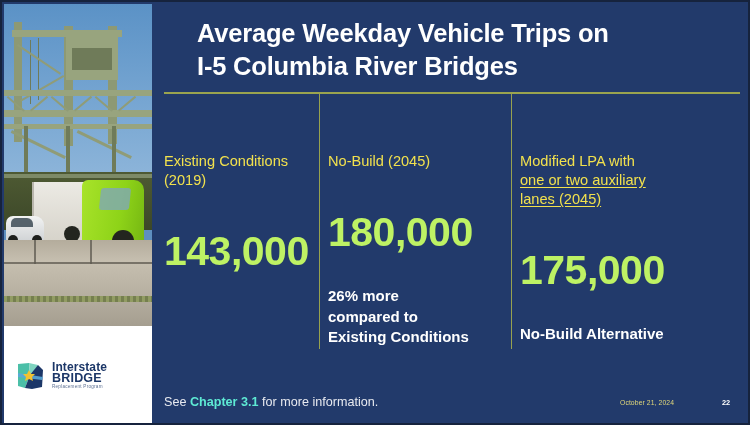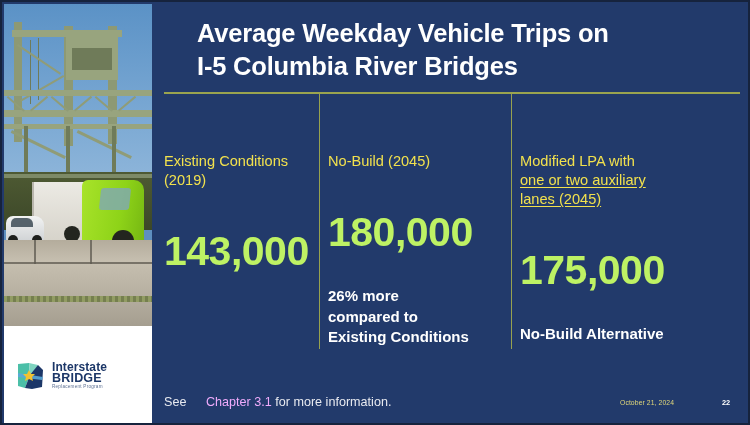--- a/index.html
+++ b/index.html
@@ -280,21 +280,21 @@
   #col-2 .col-note { margin-top: 33px; }
   #col-3 .col-note { margin-top: 33px; }
 
   #footnote {
     position: absolute;
     left: 12px;
     top: 391px;
     color: #e8eaf0;
     font-size: 12.6px;
   }
-  #footnote b { font-weight: 400; color: #f0abfc; margin-left: 16px; }
+  #footnote b { font-weight: 700; color: #5eead4; }
 
   #date {
     position: absolute;
     left: 468px;
     top: 395px;
     color: #e0d77a;
     font-size: 6.8px;
     letter-spacing: .1px;
   }
   #pagenum {

